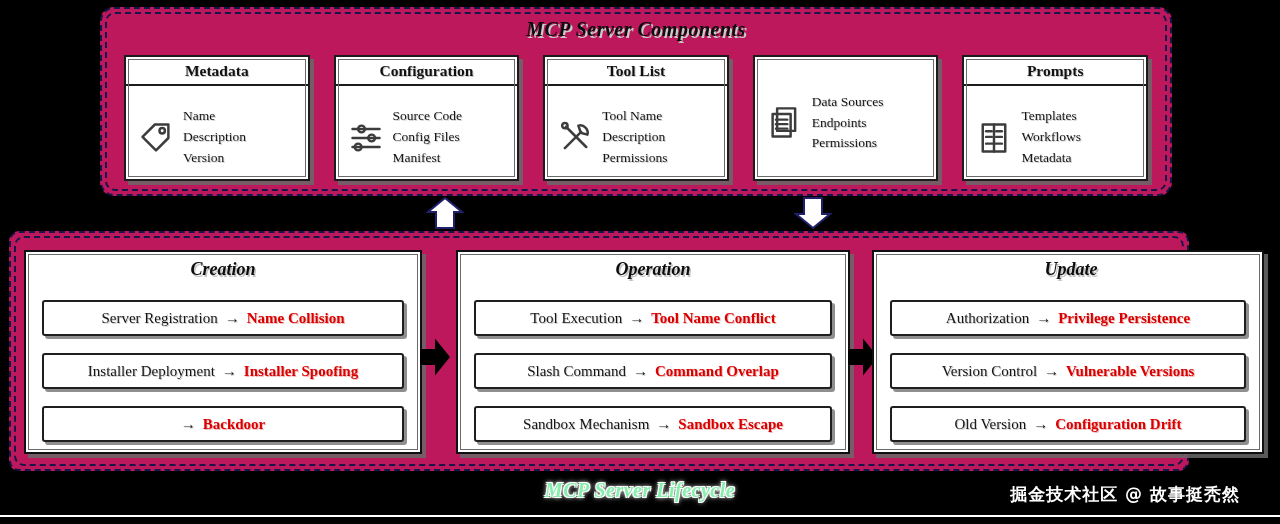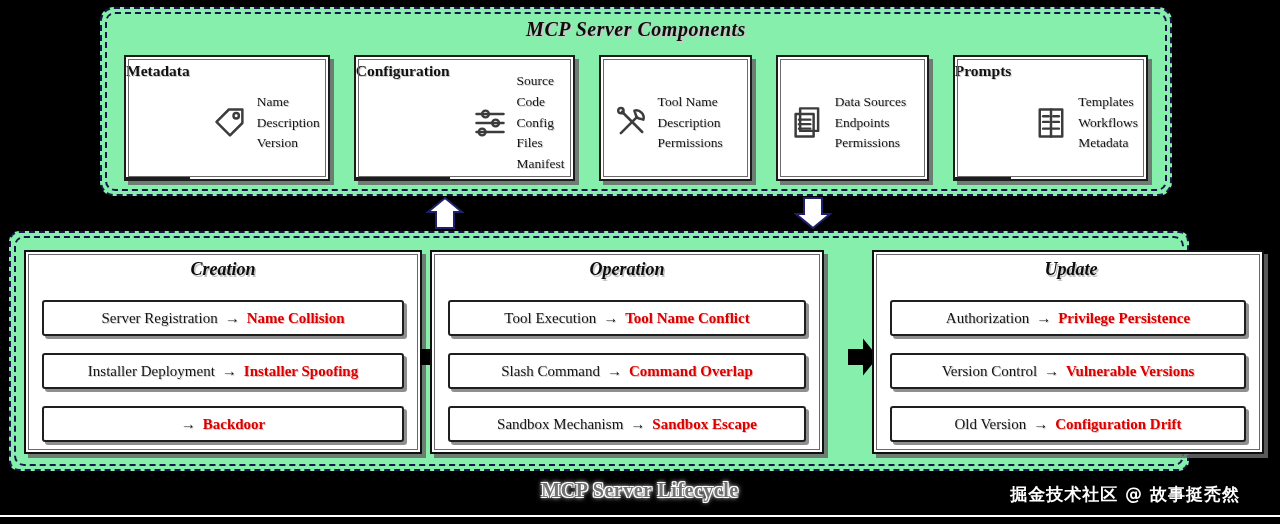--- a/index.html
+++ b/index.html
@@ -1,20 +1,20 @@
 <!DOCTYPE html>
 <html><head>
 <meta charset="utf-8">
 <style>
   * { margin:0; padding:0; box-sizing:border-box; }
   html,body { width:1280px; height:524px; background:#000; overflow:hidden; }
   body { font-family:"Liberation Serif","DejaVu Serif",serif; position:relative; }
 
   .panel {
-    position:absolute; background:#86efac;
+    position:absolute; background:#be185d;
     border:2px dashed #16164a; border-radius:14px;
   }
   .inner-dash {
     position:absolute; inset:3px; border:2px dashed #16164a;
     border-radius:10px; pointer-events:none;
   }
 
   
   #components-panel { left:100px; top:7px; width:1072px; height:189px; }
   .panel-title {
@@ -22,21 +22,21 @@
     font-style:italic; font-weight:bold; font-size:20px; color:#0d0d0d;
     letter-spacing:.5px; text-shadow:2px 2px 0 #c9c9c9;
   }
   #comp-row {
     position:absolute; left:22px; right:22px; top:46px; height:126px;
     display:flex; gap:24px;
   }
   .comp-box {
     flex:1; position:relative; background:#fff;
     border:2px solid #1c1c1c; box-shadow:4px 4px 0 rgba(105,105,105,.85);
-    display:flex; flex-direction:row;gap:10px;
+    display:flex; flex-direction:column;
   }
   .inner-solid { position:absolute; inset:2px; border:1px solid #6a6a6a; pointer-events:none; }
   .comp-header {
     text-align:center; font-weight:bold; font-size:15.5px; color:#111;
     padding:5px 0 4px; border-bottom:2px solid #1c1c1c;
     text-shadow:1px 1px 0 #cfcfcf;
   }
   .comp-body {
     flex:1; display:flex; align-items:center; gap:9px; padding:16px 8px 6px 12px;
   }
@@ -48,21 +48,21 @@
   #up-arrow   { left:426px; top:196px; }
   #down-arrow { left:794px; top:196px; }
 
   
   #lifecycle-panel { left:9px; top:231px; width:1180px; height:240px; border-radius:10px; }
   .stage-box {
     position:absolute; top:17px; height:204px; background:#fff;
     border:2px solid #101010; box-shadow:4px 4px 0 rgba(105,105,105,.85);
   }
   #stage-creation  { left:13px;  width:398px; }
-  #stage-operation { left:419px; width:394px; }
+  #stage-operation { left:445px; width:394px; }
   #stage-update    { left:861px; width:392px;padding-left:6px; }
   .stage-title {
     text-align:center; padding-top:7px;
     font-style:italic; font-weight:bold; font-size:18px; color:#0d0d0d;
     text-shadow:1.5px 1.5px 0 #c4c4c4;
   }
   .stage-rows {
     position:absolute; left:16px; right:16px; top:48px;
     display:flex; flex-direction:column; gap:17px;
   }
@@ -79,21 +79,21 @@
   .flow-arrow {
     position:absolute; top:102px; width:30px; height:44px; background:#000;
     clip-path:polygon(0 32%, 50% 32%, 50% 8%, 100% 50%, 50% 92%, 50% 68%, 0 68%);
   }
   #flow-arrow-1 { left:409px; }
   #flow-arrow-2 { left:837px; }
 
   
   #lifecycle-title {
     position:absolute; left:0; width:1280px; top:479px; text-align:center;
-    font-weight:bold; font-size:20px; color:#737373; letter-spacing:.5px;
+    font-style:italic; font-weight:bold; font-size:20px; color:#86efac; letter-spacing:.5px;
     text-shadow:0 0 2px #fff,0 0 4px #fff,0 0 6px #fff,
       1px 1px 0 #fff,-1px -1px 0 #fff,1px -1px 0 #fff,-1px 1px 0 #fff;
   }
   #watermark {
     position:absolute; right:40px; top:483px; color:#fff;
     font-family:"DejaVu Sans","Liberation Sans",sans-serif;
     font-weight:bold; font-size:17px; letter-spacing:1px; white-space:nowrap;
   }
   #bottom-line { position:absolute; left:0; top:515px; width:1280px; height:2px; background:#fff; }
 
@@ -143,20 +143,21 @@
         <div class="comp-items">
           <div>Source Code</div>
           <div>Config Files</div>
           <div>Manifest</div>
         </div>
       </div>
     </div>
 
     <div class="comp-box">
       <div class="inner-solid"></div>
+      <div class="comp-header">Tool List</div>
       <div class="comp-body">
         <span class="comp-icon">
           <svg width="36" height="36" viewBox="0 0 32 32">
             <path class="st" d="M7 25 L21 11" stroke-width="3"></path>
             <path class="st" d="M19 5 a6.5 6.5 0 0 1 8 8 l-4.5 -1.2 -1.8 -1.8 z" fill="#3c3c3c"></path>
             <path class="st" d="M8 6 L26 24" stroke-width="3"></path>
             <circle class="st" cx="7" cy="5" r="2.4" fill="#fff"></circle>
           </svg>
         </span>
         <div class="comp-items">

